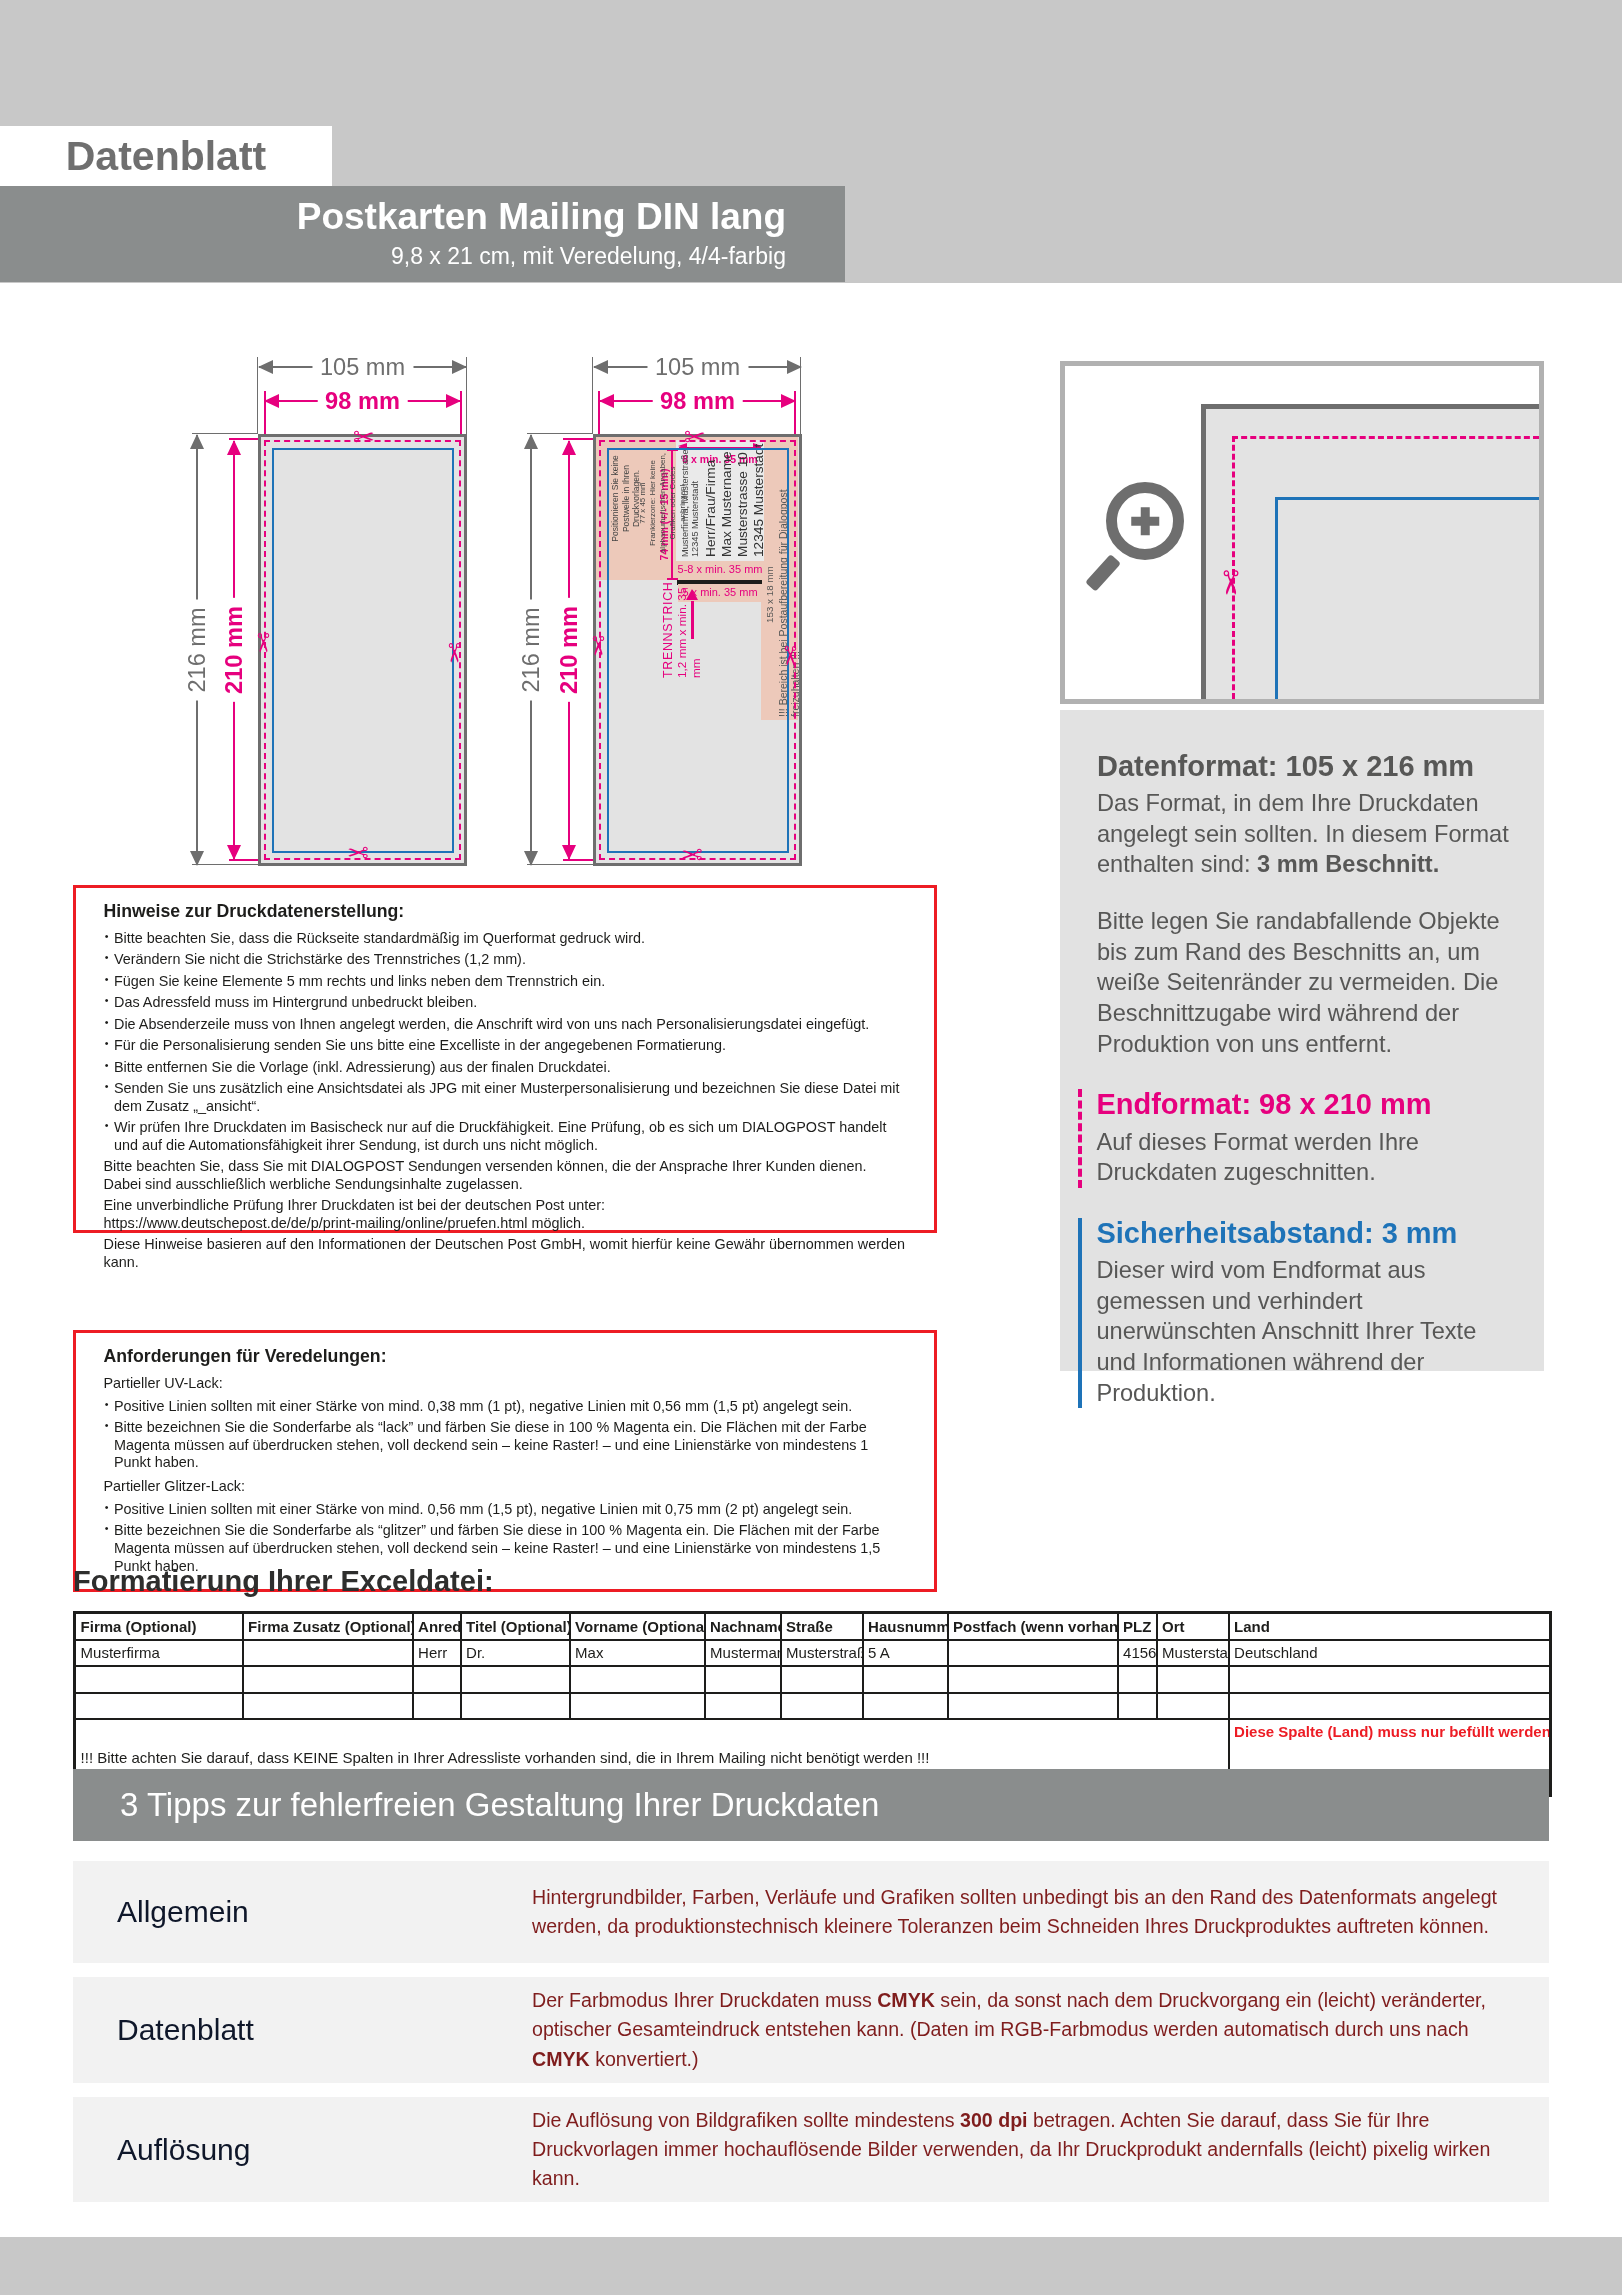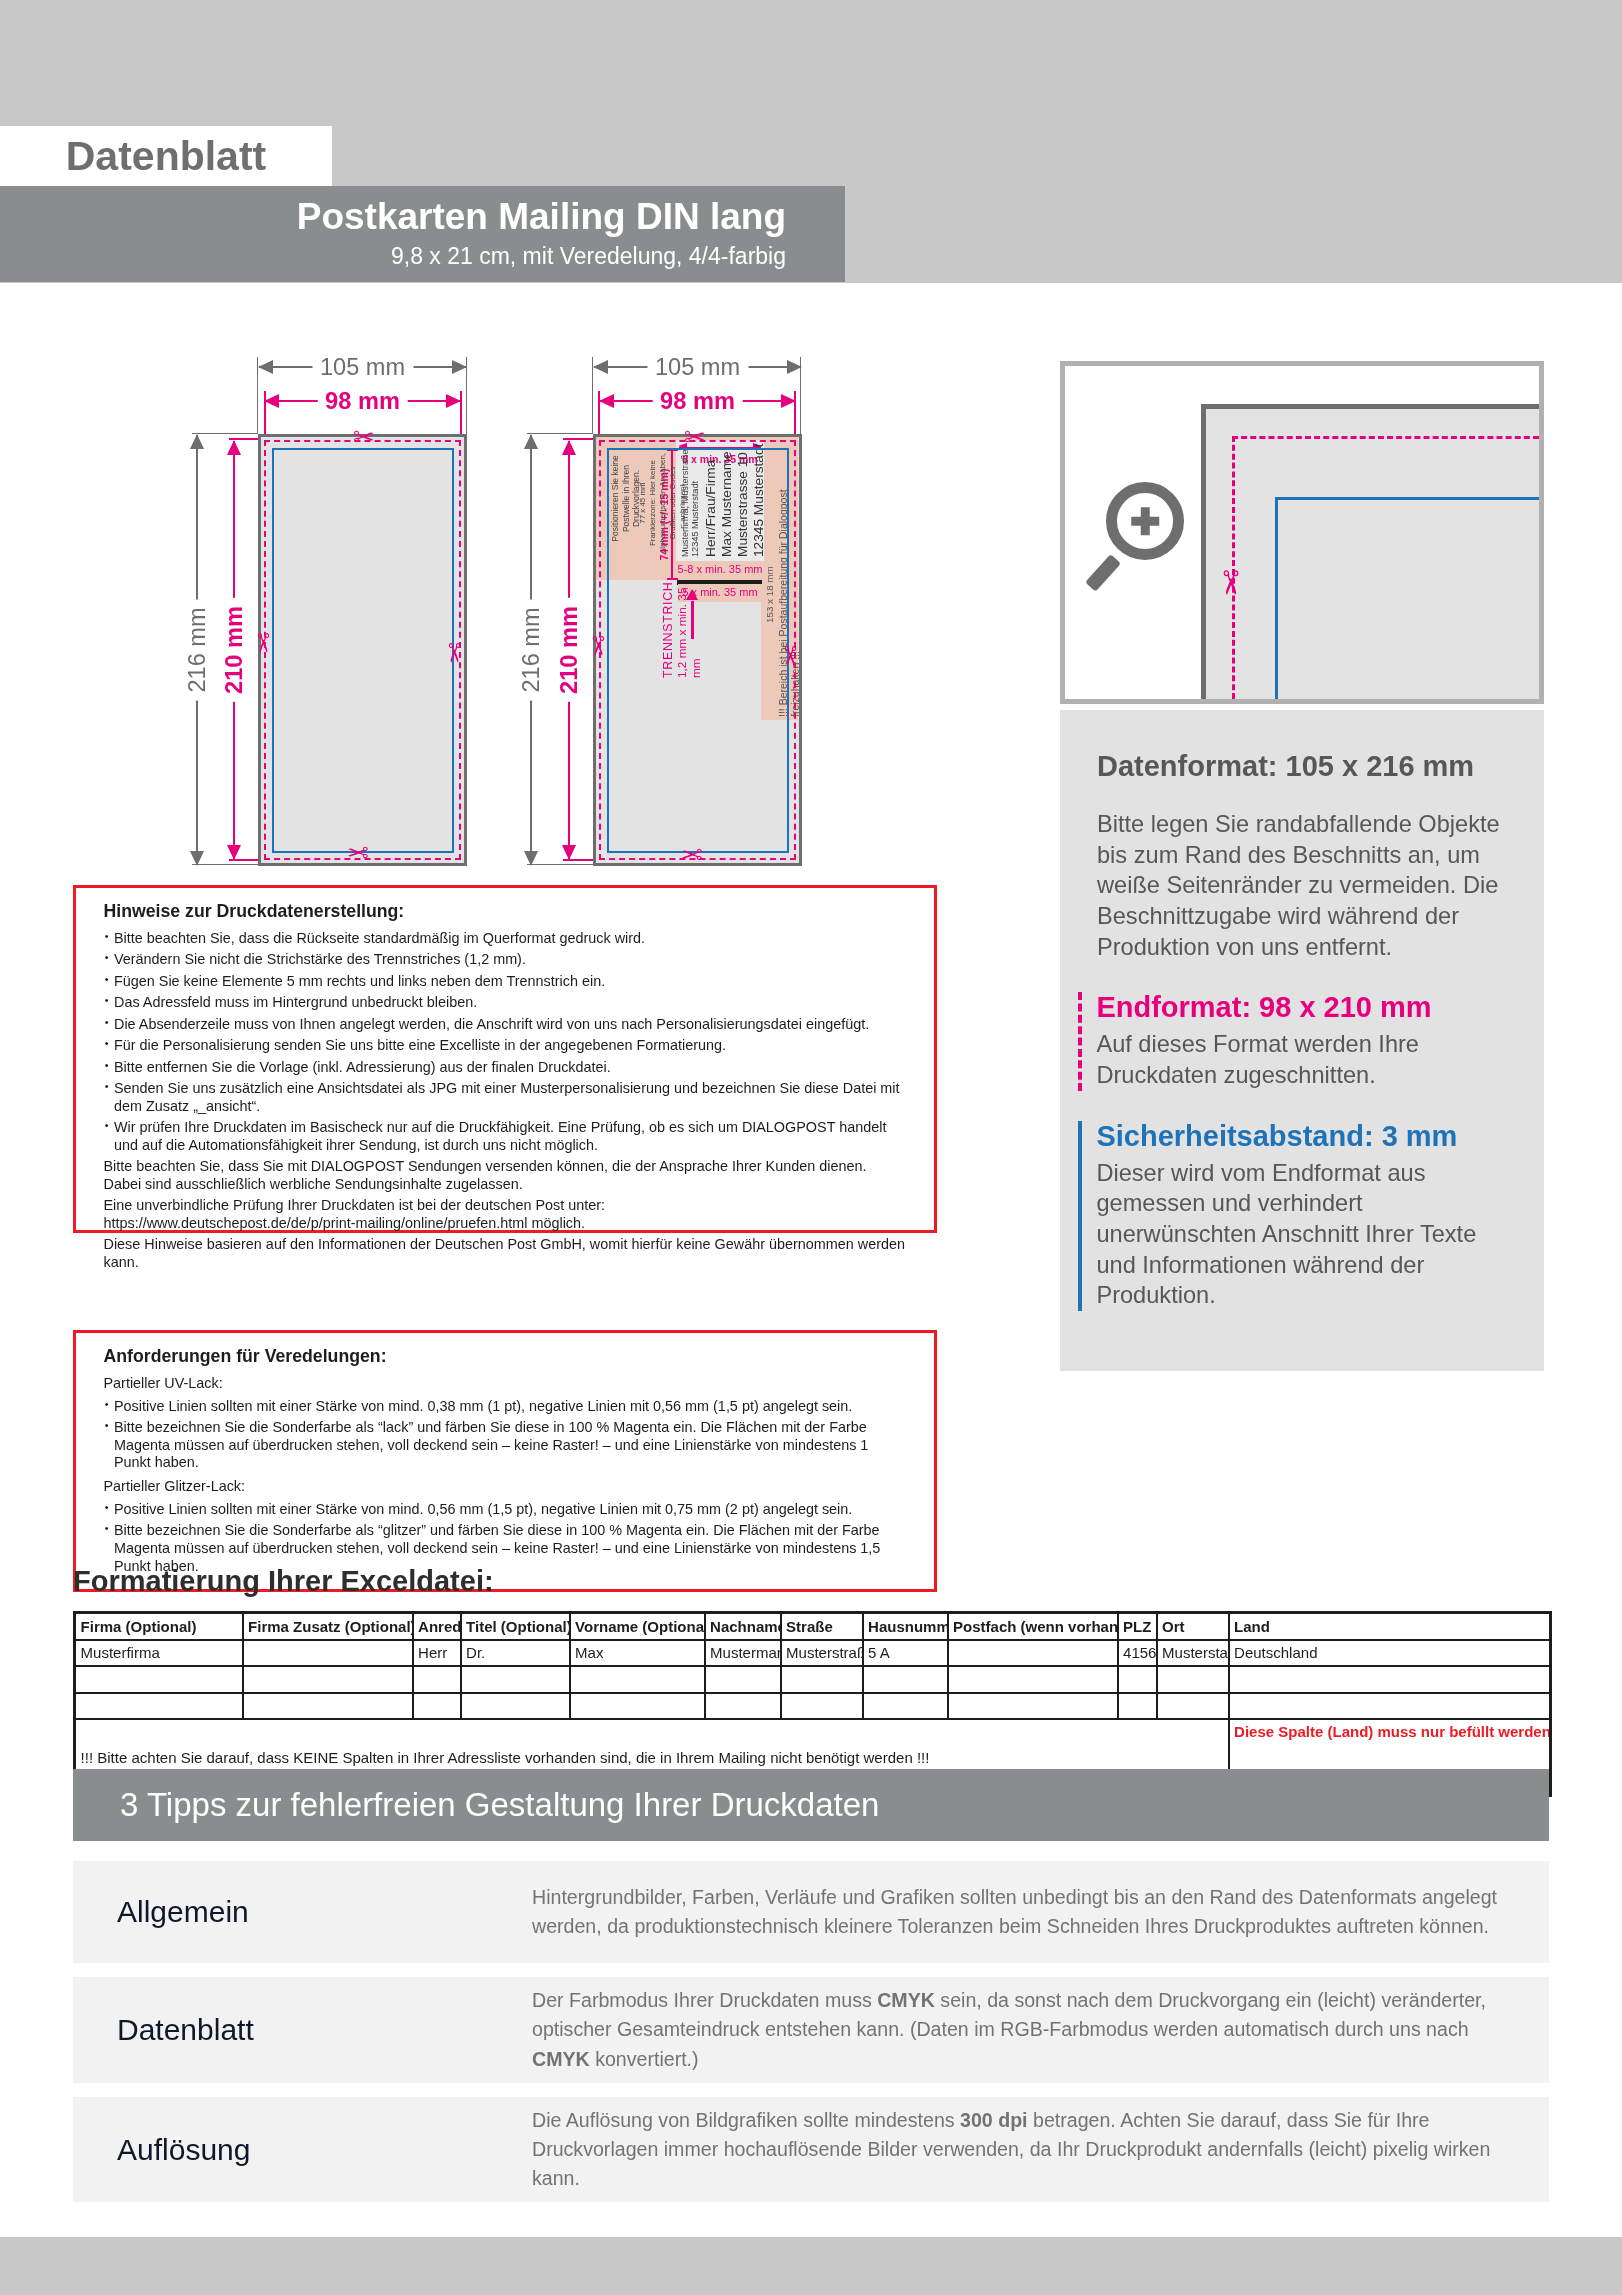--- a/index.html
+++ b/index.html
@@ -72,21 +72,21 @@
            overflow:hidden;white-space:nowrap;}
   table.xl th{font-weight:700;}
   td.noteL{text-align:center;white-space:normal;font-size:15px;}
   td.noteR{color:#ed1c24;font-weight:700;white-space:normal;font-size:15px;line-height:1.3;vertical-align:top;}
   tr.noterow td{height:71px;}
   
   .tipsband{left:73px;top:1769px;width:1476px;height:72px;background:#8a8d8d;display:flex;align-items:center;
             padding-left:47px;box-sizing:border-box;color:#fff;font-size:33px;}
   .tiprow{position:absolute;left:73px;width:1476px;background:#f2f2f2;}
   .tiprow .lab{position:absolute;left:44px;top:50%;transform:translateY(-50%);font-size:30px;color:#0f172a;}
-  .tiprow .txt{position:absolute;left:459px;right:39px;top:50%;transform:translateY(-50%);font-size:19.6px;line-height:1.5;color:#737373;}
+  .tiprow .txt{position:absolute;left:459px;right:39px;top:50%;transform:translateY(-50%);font-size:19.6px;line-height:1.5;color:#7f1d1d;}
   .footer{left:0;top:2237px;width:1623px;height:59px;background:#c8c8c8;}
 </style>
 </head>
 <body>
 
 <div class="abs topband"></div>
 <div class="abs badge">Datenblatt</div>
 <div class="abs titleband">
   <div class="t1">Postkarten Mailing DIN lang</div>
   <div class="t2">9,8 x 21 cm, mit Veredelung, 4/4-farbig</div>
@@ -230,20 +230,21 @@
     <div style="position:absolute;left:25.5px;top:27px;right:0;height:0;border-top:3.3px dashed #e6007e;"></div>
     <div style="position:absolute;left:69px;top:88px;bottom:0;width:0;border-left:3.9px solid #1e73b8;"></div>
     <div style="position:absolute;left:69px;top:88px;right:0;height:0;border-top:3.9px solid #1e73b8;"></div>
     <span class="scis" style="left:10.5px;top:157px;font-size:33px;transform:rotate(90deg);">✂</span>
   </div>
 </div>
 
 <div class="abs panel">
   <div class="sec">
     <h3 class="hg">Datenformat: 105 x 216 mm</h3>
+    <p>Das Format, in dem Ihre Druckdaten angelegt sein sollten. In diesem Format enthalten sind: <span style="font-weight: 700;">3 mm Beschnitt.</span></p>
     <p style="margin-top:26px;">Bitte legen Sie randabfallende Objekte bis zum Rand des Beschnitts an, um weiße Seitenränder zu vermeiden. Die Beschnittzugabe wird während der Produktion von uns entfernt.</p>
   </div>
   <div class="sec mark-m">
     <h3 class="hm">Endformat: 98 x 210 mm</h3>
     <p>Auf dieses Format werden Ihre Druckdaten zugeschnitten.</p>
   </div>
   <div class="sec mark-b">
     <h3 class="hb">Sicherheitsabstand: 3 mm</h3>
     <p>Dieser wird vom Endformat aus gemessen und verhindert unerwünschten Anschnitt Ihrer Texte und Informationen während der Produktion.</p>
   </div>

